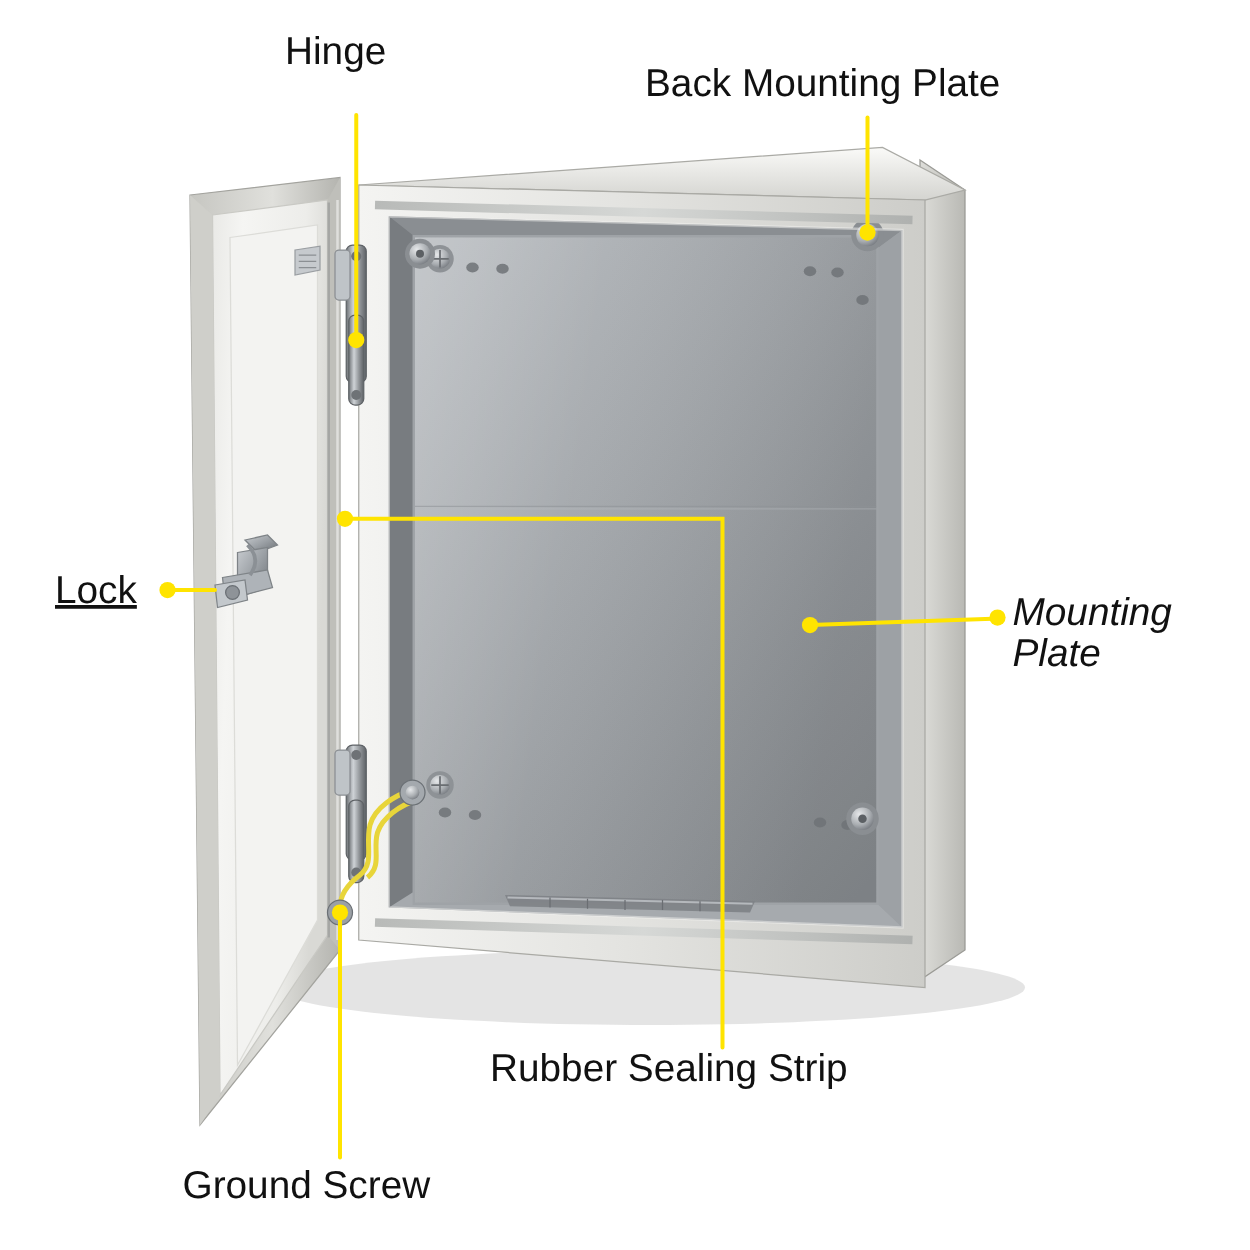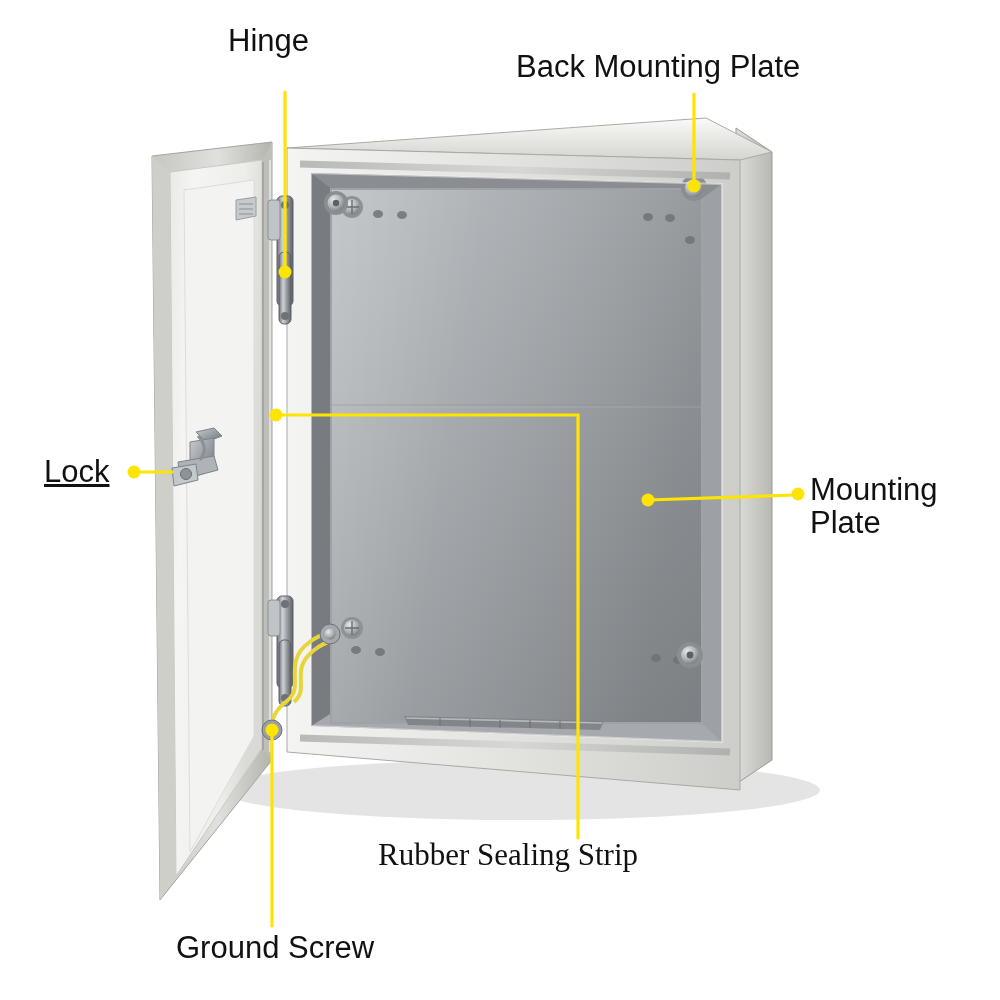--- a/index.html
+++ b/index.html
@@ -25,23 +25,23 @@
     color: #111111;
     font-size: 31px;
     line-height: 1.08;
     font-family: "Liberation Sans", sans-serif;
     white-space: pre;
     letter-spacing: 0px;
   }
   .lbl-hinge { left: 228px; top: 24px; }
   .lbl-backhole { left: 516px; top: 50px; }
   .lbl-lock { left: 44px; top: 455px; text-decoration: underline; }
-  .lbl-mount { left: 810px; top: 473px; }
-  .lbl-rubber { left: 378px; top: 838px; font-family: Liberation Serif, serif; }
-  .lbl-ground { left: 176px; top: 931px; }
+  .lbl-mount { left: 810px; top: 473px; font-style: italic; }
+  .lbl-rubber { left: 392px; top: 838px; }
+  .lbl-ground { left: 146px; top: 931px; }
 </style>
 </head>
 <body>
 
 <div id="stage">
 
   <svg class="layer" viewBox="0 0 1000 1000">
     <defs>
       <linearGradient id="gradBodyTop" x1="0" y1="0" x2="1" y2="0">
         <stop offset="0%" stop-color="#F4F4F2"></stop>

